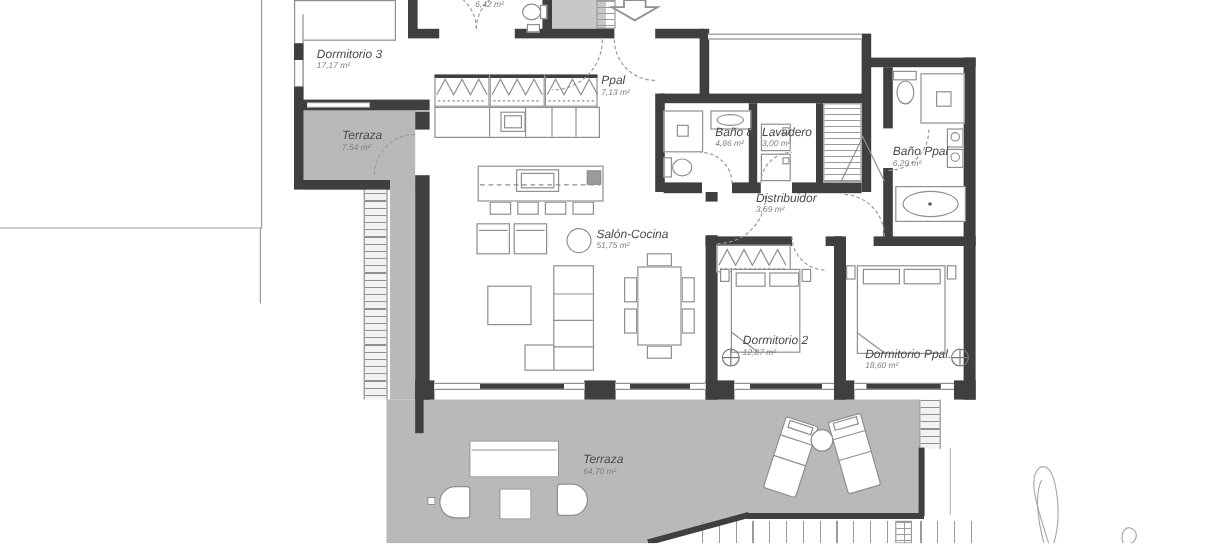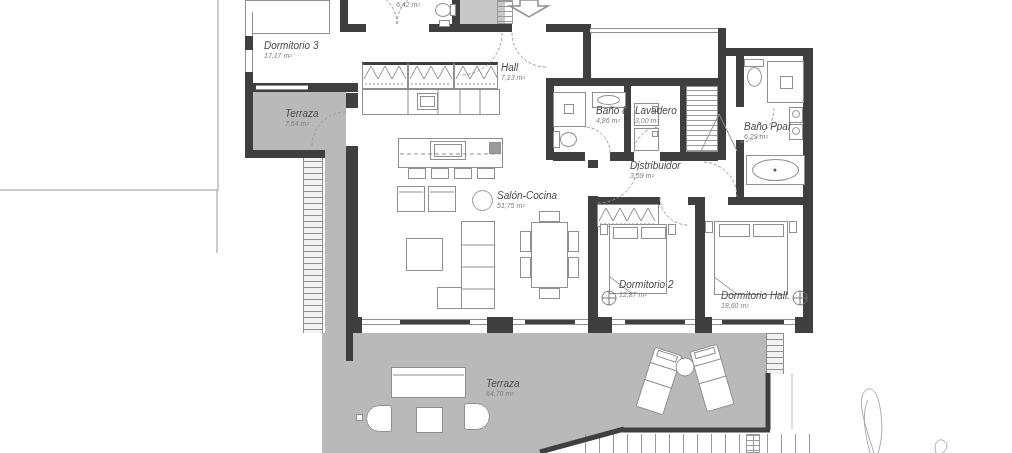--- a/index.html
+++ b/index.html
@@ -263,21 +263,21 @@
     <span class="area">17,17 m²</span>
   </div>
   <div class="lbl" style="left:285px;top:109px">
     <span class="nm">Terraza</span>
     <span class="area">7,54 m²</span>
   </div>
   <div class="lbl" style="left:396px;top:0">
     <span class="area">6,42 m²</span>
   </div>
   <div class="lbl" style="left:501px;top:63px">
-    <span class="nm">Hall</span>
+    <span class="nm">Ppal</span>
     <span class="area">7,13 m²</span>
   </div>
   <div class="lbl" style="left:596px;top:106px">
     <span class="nm">Baño 8</span>
     <span class="area">4,86 m²</span>
   </div>
   <div class="lbl" style="left:635px;top:106px">
     <span class="nm">Lavadero</span>
     <span class="area">3,00 m²</span>
   </div>
@@ -291,21 +291,21 @@
   </div>
   <div class="lbl" style="left:497px;top:191px">
     <span class="nm">Salón-Cocina</span>
     <span class="area">51,75 m²</span>
   </div>
   <div class="lbl" style="left:619px;top:280px">
     <span class="nm">Dormitorio 2</span>
     <span class="area">12,87 m²</span>
   </div>
   <div class="lbl" style="left:721px;top:291px">
-    <span class="nm">Dormitorio Hall.</span>
+    <span class="nm">Dormitorio Ppal.</span>
     <span class="area">18,60 m²</span>
   </div>
   <div class="lbl" style="left:486px;top:379px">
     <span class="nm">Terraza</span>
     <span class="area">64,70 m²</span>
   </div>
 
 </div>
 
 </body></html>

